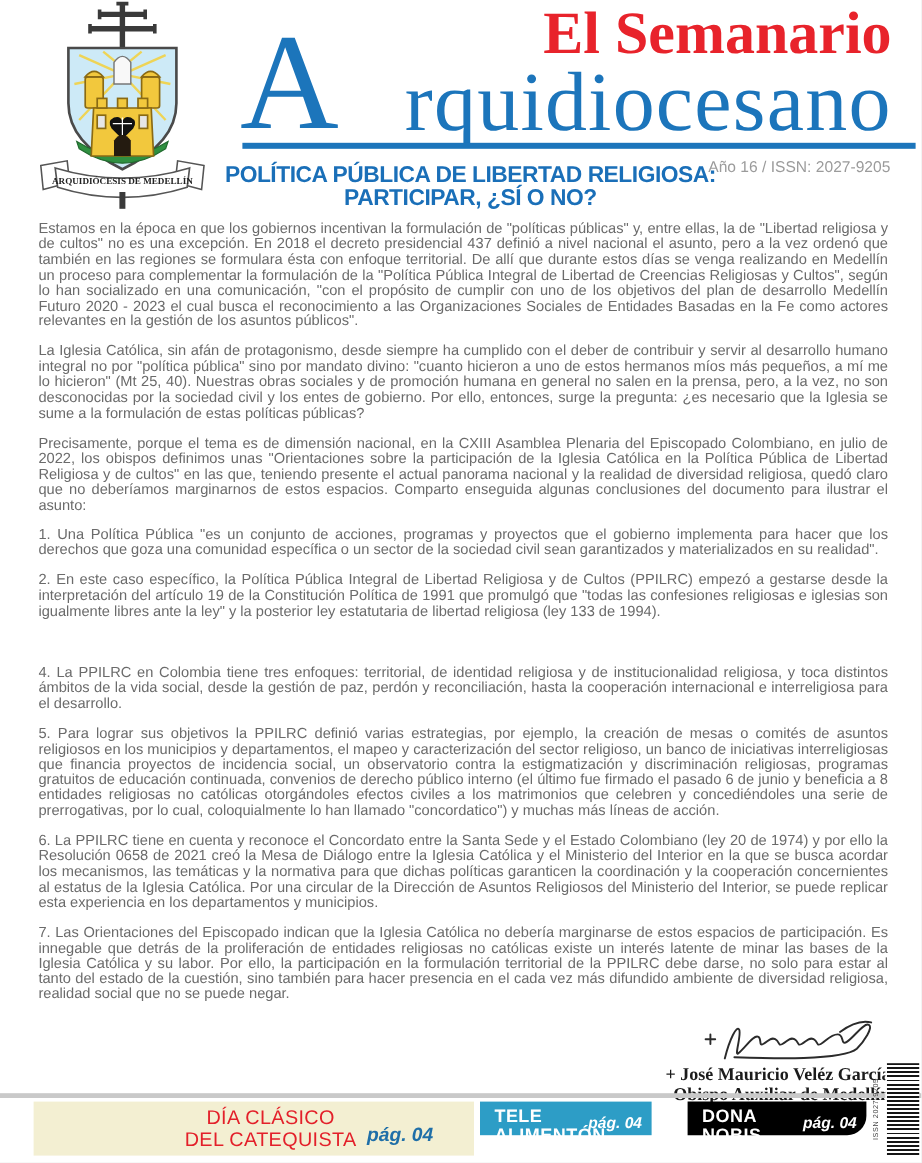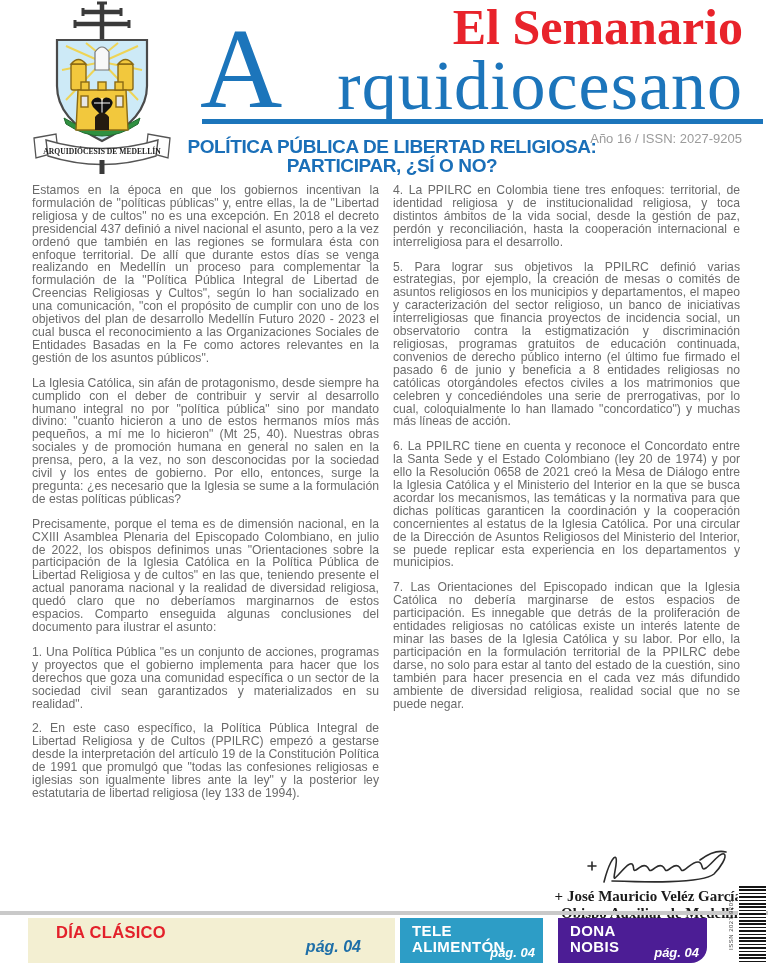--- a/index.html
+++ b/index.html
@@ -41,21 +41,21 @@
   }
   
   .headline {
     position:absolute; left:8px; top:137px; width:768px;
     text-align:center; color:#1a6fb8; font-weight:bold;
     font-size:19px; line-height:19px; letter-spacing:-0.4px;
   }
   
   .columns {
     position:absolute; left:32px; top:184px; width:708px; height:726px;
-    display:flex; gap:14px; overflow:hidden;
+    display:flex; gap:14px; overflow:hidden;flex-direction:column;
   }
   .col { flex:1; }
   .col p {
     margin:0 0 12px 0; font-size:12.2px; line-height:12.9px;
     color:#6b6b6b; text-align:justify;
   }
   
   .signature {
     position:absolute; right:26px; top:848px; width:290px; text-align:right;
   }
@@ -67,38 +67,39 @@
   
   .footer-rule {
     position:absolute; left:0; top:911px; width:768px; height:4px;
     background:#c9c9c9;
   }
   .teaser-cream {
     position:absolute; left:28px; top:918px; width:367px; height:45px;
     background:#f3efd2; padding:5px 0 0 28px;
   }
   .teaser-cream .t-line {
-    color:#e3202a; font-weight:bold; font-size:16.5px; line-height:18px;
+    color:#e3202a; font-weight:normal; font-size:16.5px; line-height:18px;
     letter-spacing:0.3px;
+    text-align:center;
   }
   .teaser-cream .t-page {
     position:absolute; right:34px; bottom:7px;
     color:#1f6fa8; font-weight:bold; font-style:italic; font-size:16px;
   }
-  .teaser-blue { position:absolute; top:918px; height:45px; padding:5px 0 0 12px; }
+  .teaser-blue { position:absolute; top:918px; height:28px; padding:5px 0 0 12px; }
   .teaser-blue .t-line {
     color:#ffffff; font-weight:bold; font-size:15px; line-height:16px;
     letter-spacing:0.4px;
   }
   .teaser-blue .t-page {
     position:absolute; right:8px; bottom:3px;
     color:#ffffff; font-weight:bold; font-style:italic; font-size:13px;
   }
   .teaser-tele { left:400px; width:143px; background:#2d9dc6; }
-  .teaser-dona { left:558px; width:149px; background:#4c1d95; border-radius:0 0 16px 0; }
+  .teaser-dona { left:573px; width:149px; background:#000000; border-radius:0 0 16px 0; }
   
   .barcode {
     position:absolute; left:728px; top:886px; width:38px; height:77px;
     display:flex; align-items:stretch;
   }
   .barcode-label {
     writing-mode:vertical-rl; transform:rotate(180deg);
     font-size:6px; color:#444; text-align:center; width:10px;
     letter-spacing:0.5px;
   }
@@ -212,20 +213,21 @@
       </g>
     </svg>
     <div class="sig-name">+ José Mauricio Veléz García</div>
     <div class="sig-title">Obispo Auxiliar de Medellín</div>
   </div>
 
   <div class="footer-rule"></div>
 
   <div class="teaser-cream">
     <div class="t-line">DÍA CLÁSICO</div>
+    <div class="t-line">DEL CATEQUISTA</div>
     <div class="t-page">pág. 04</div>
   </div>
 
   <div class="teaser-blue teaser-tele">
     <div class="t-line">TELE</div>
     <div class="t-line">ALIMENTÓN</div>
     <div class="t-page">pág. 04</div>
   </div>
 
   <div class="teaser-blue teaser-dona">

